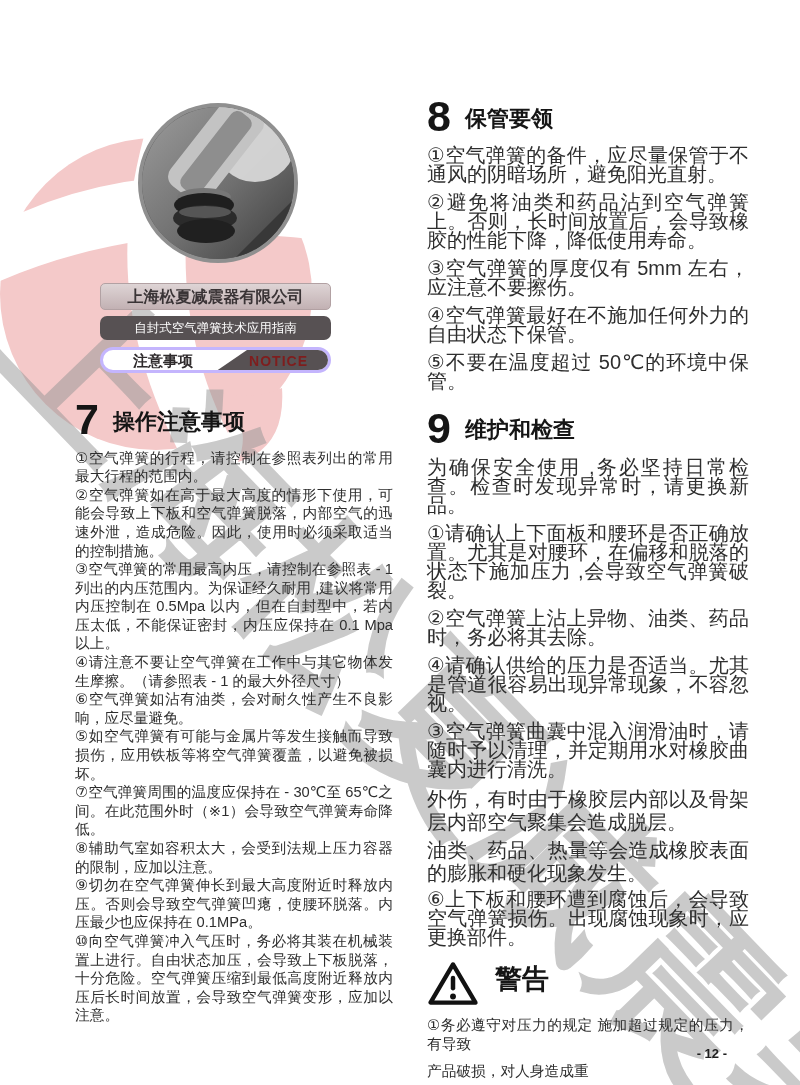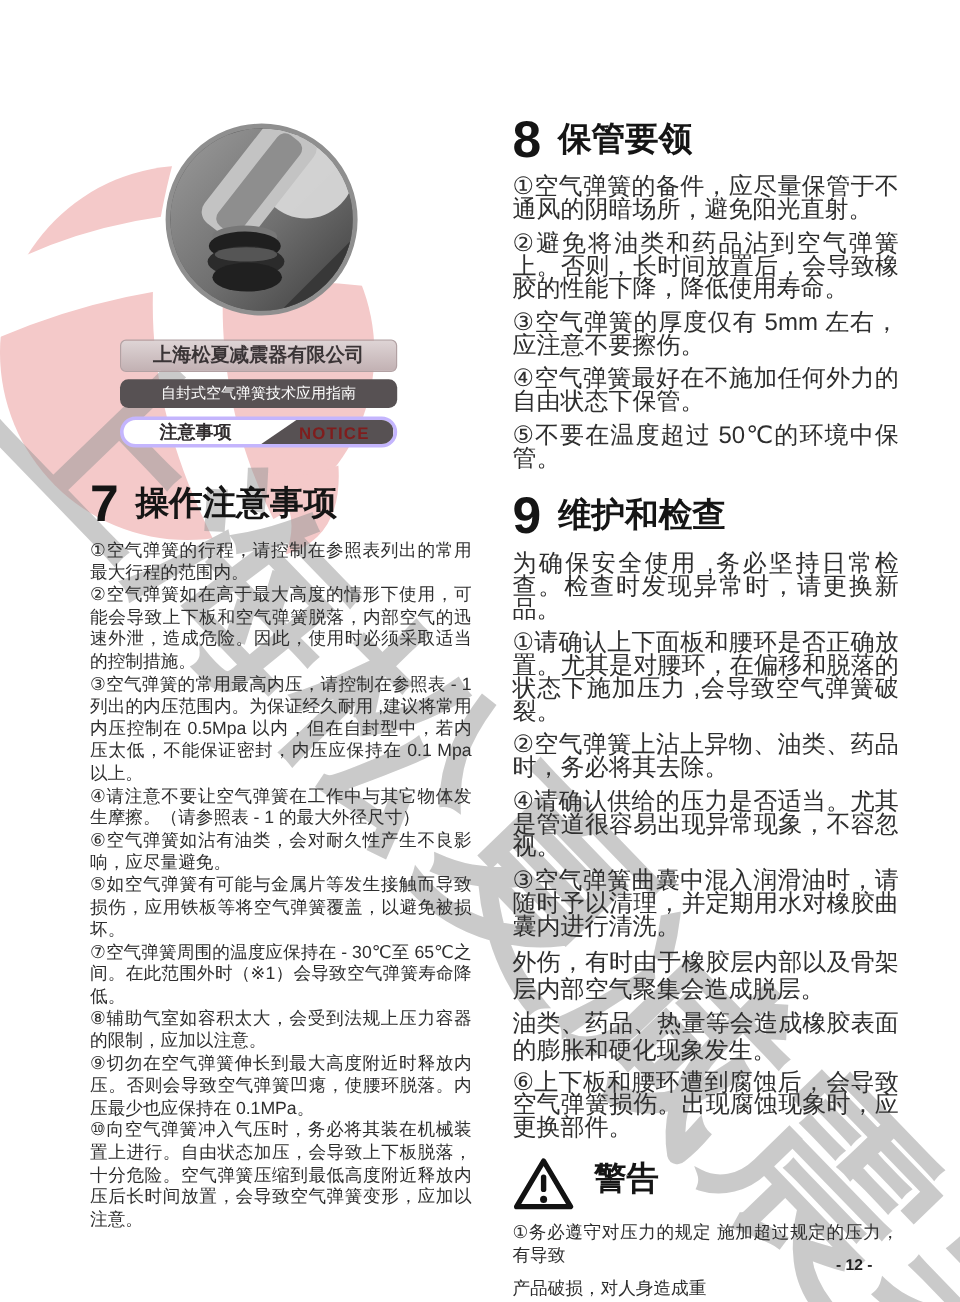--- a/index.html
+++ b/index.html
@@ -47,21 +47,21 @@
     position:absolute;left:30px;top:0;line-height:22px;
     font-size:15px;font-weight:bold;color:#2f2b2c;
   }
   .banner-notice .en{
     position:absolute;right:20px;top:0;line-height:22px;
     font-size:14px;font-weight:bold;color:#7f1d1d;letter-spacing:1px;
   }
   
   .sec-head{display:flex;align-items:flex-end;gap:14px;color:#151515;}
   .sec-num{font-size:43px;font-weight:bold;line-height:0.92;}
-  .sec-title{font-size:28px;font-weight:bold;padding-bottom:3px;text-align:center;}
+  .sec-title{font-size:22px;font-weight:bold;padding-bottom:3px;text-align:center;}
   .col-left .sec-head{margin-top:27px;}
   
   .body-block{margin-top:9px;}
   .body-block p{margin:0;font-size:14.7px;line-height:18.6px;text-align:justify;}
   .small-note{margin:5px 0 4px;font-size:12.2px;line-height:15.6px;color:#333;}
   .small-note .lead{padding-left:110px;}
   
   .col-right{position:absolute;left:427px;top:90px;width:322px;}
   .col-right .sec-head-8{margin-top:7px;}
   .col-right .sec-head-9{margin-top:18px;}

